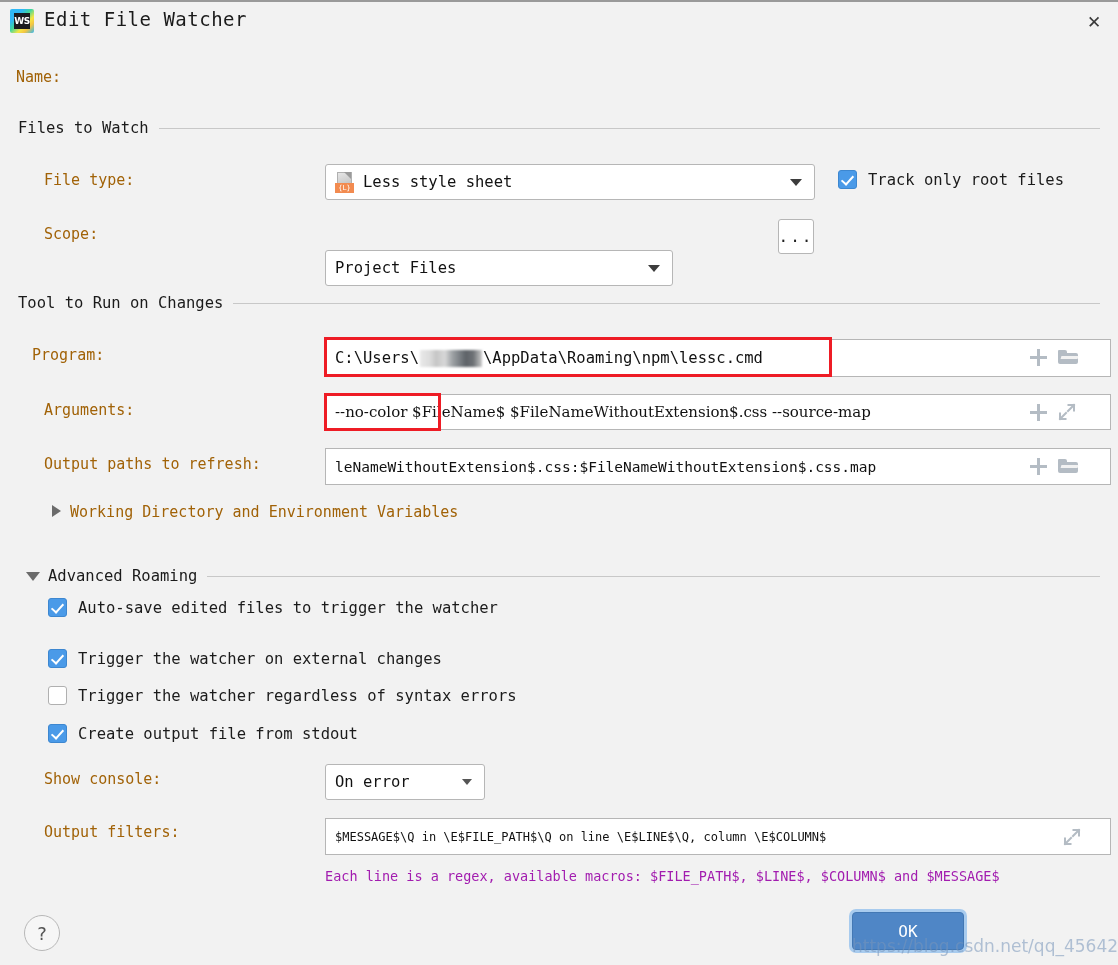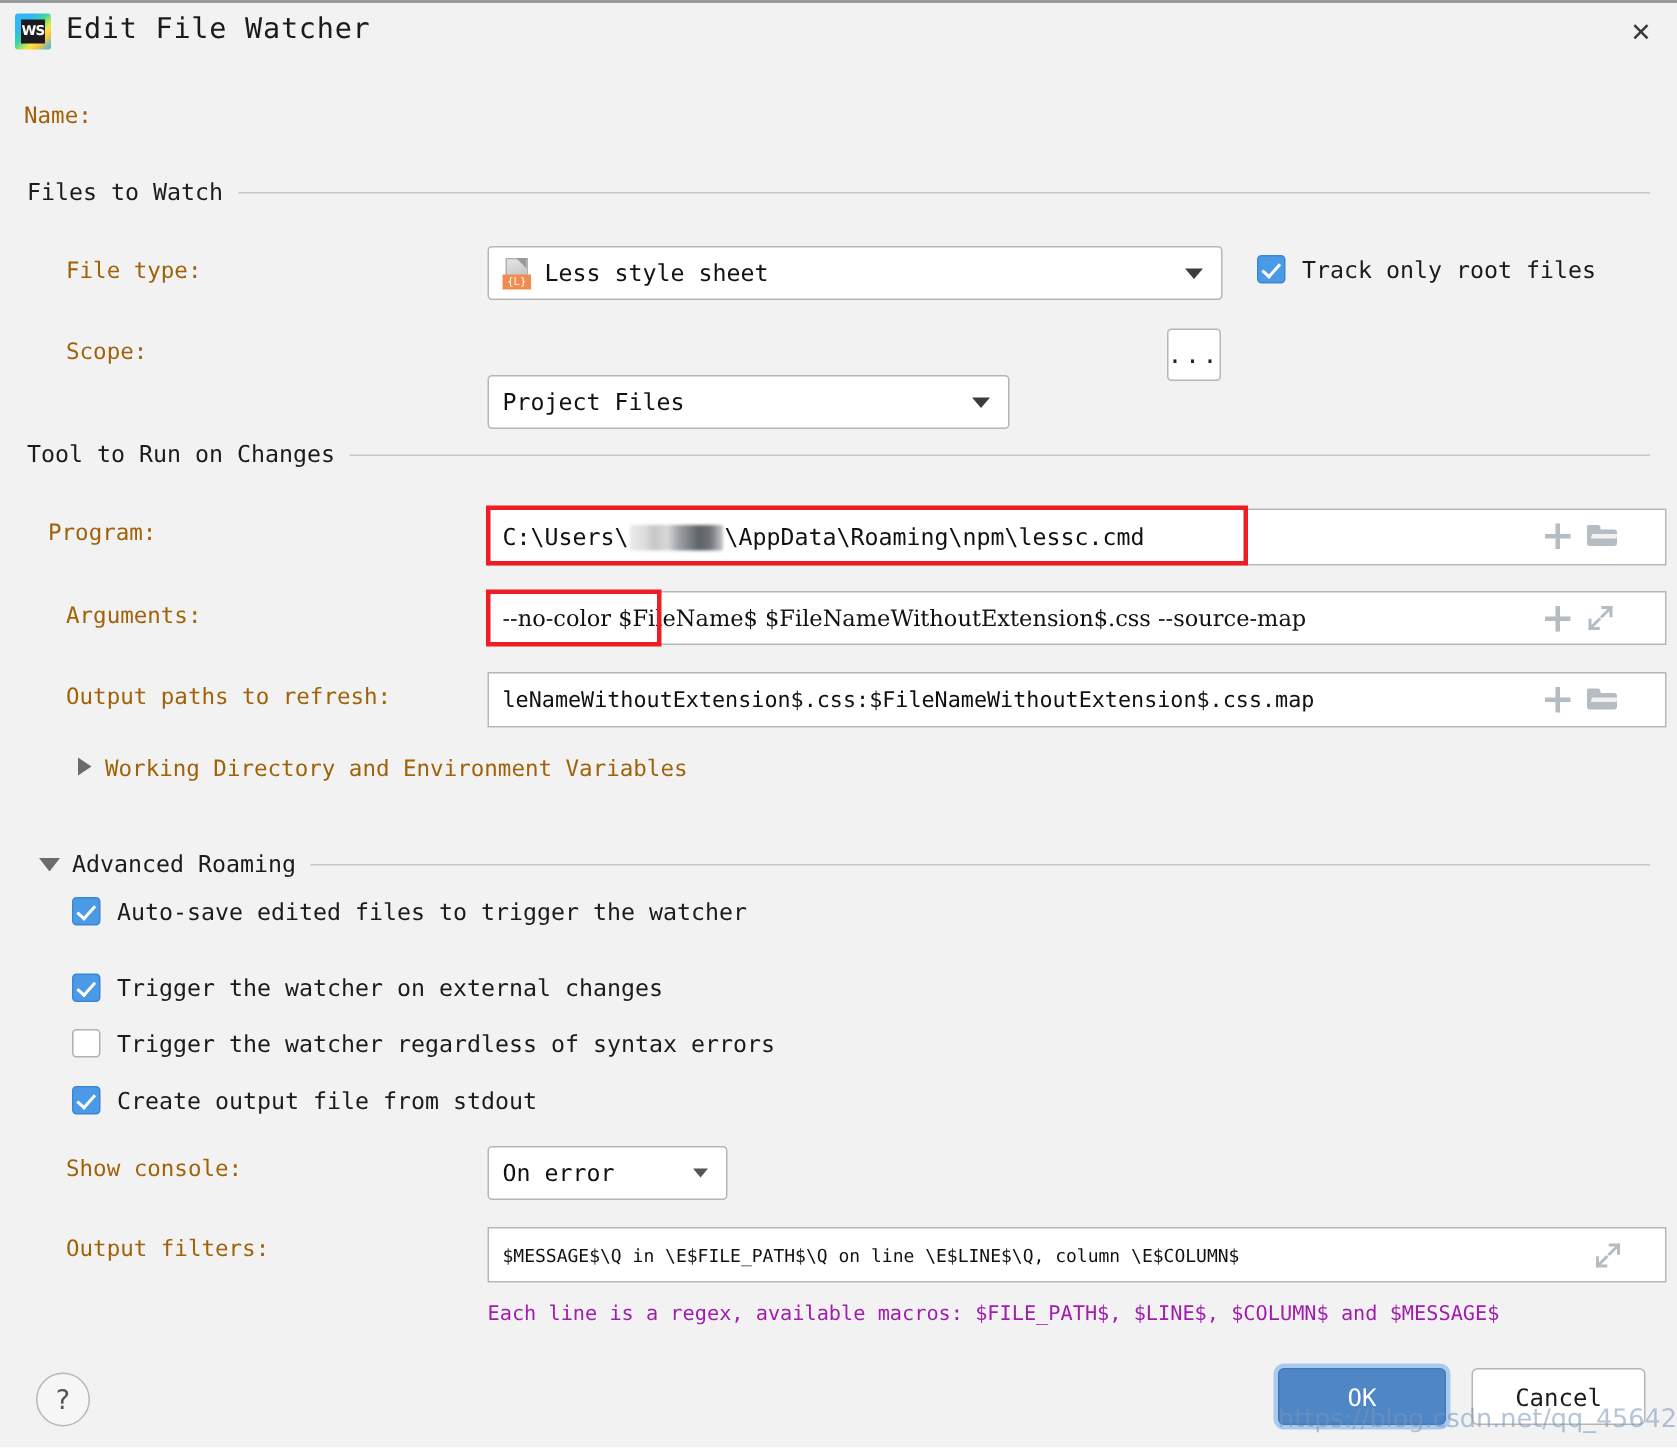--- a/index.html
+++ b/index.html
@@ -527,17 +527,16 @@
     <span class="ic-expand">
       <svg width="18" height="18" viewBox="0 0 18 18">
         <path d="M10.5 2 H16 V7.5 M16 2 L10 8 M7.5 16 H2 V10.5 M2 16 L8 10" stroke="#b4bcc4" stroke-width="2" fill="none" stroke-linecap="square"></path>
       </svg>
     </span>
   </div>
   <div class="hint" style="left:325px; top:866px;">Each line is a regex, available macros: $FILE_PATH$, $LINE$, $COLUMN$ and $MESSAGE$</div>
 
   <div class="help-btn" style="left:24px; top:913px;">?</div>
   <div class="ok-btn" style="left:852px; top:910px; width:110px; height:36px;">OK</div>
-  <div class="cancel-btn" style="left:981px; top:910px; width:114px; height:36px;">Cancel</div>
 
   <div class="watermark">https://blog.csdn.net/qq_45642410</div>
 
 </div>
 
 </body></html>

